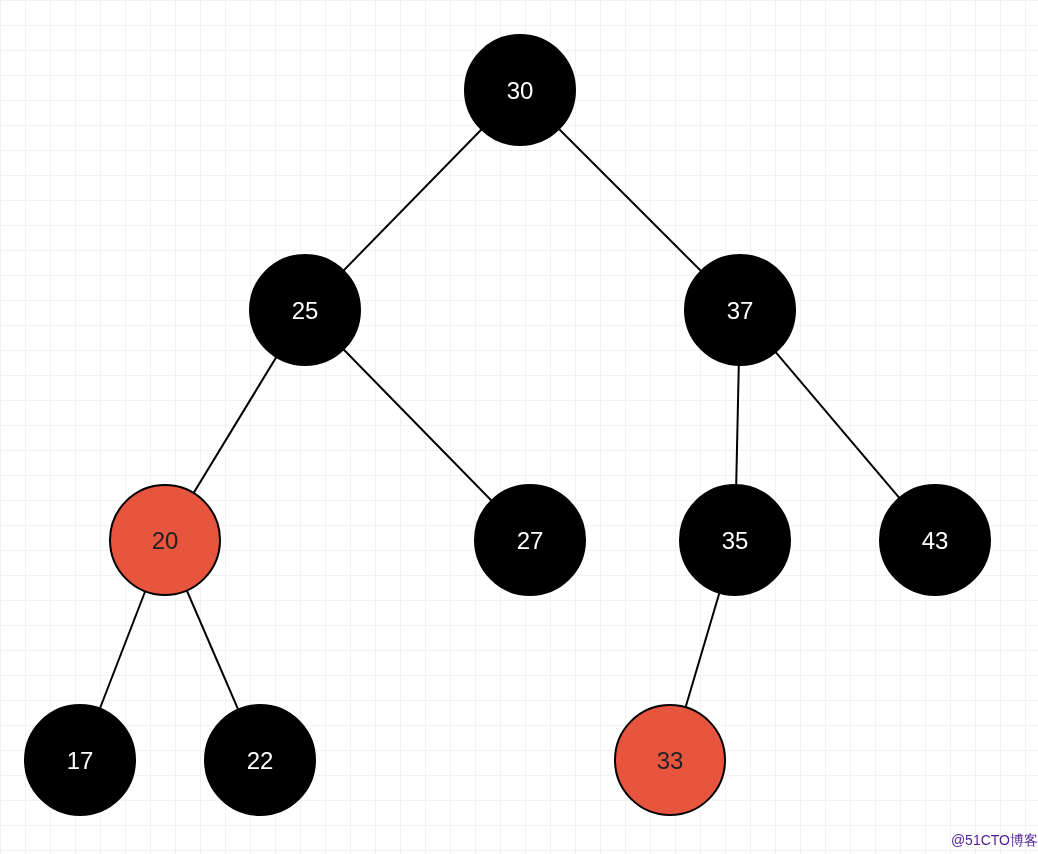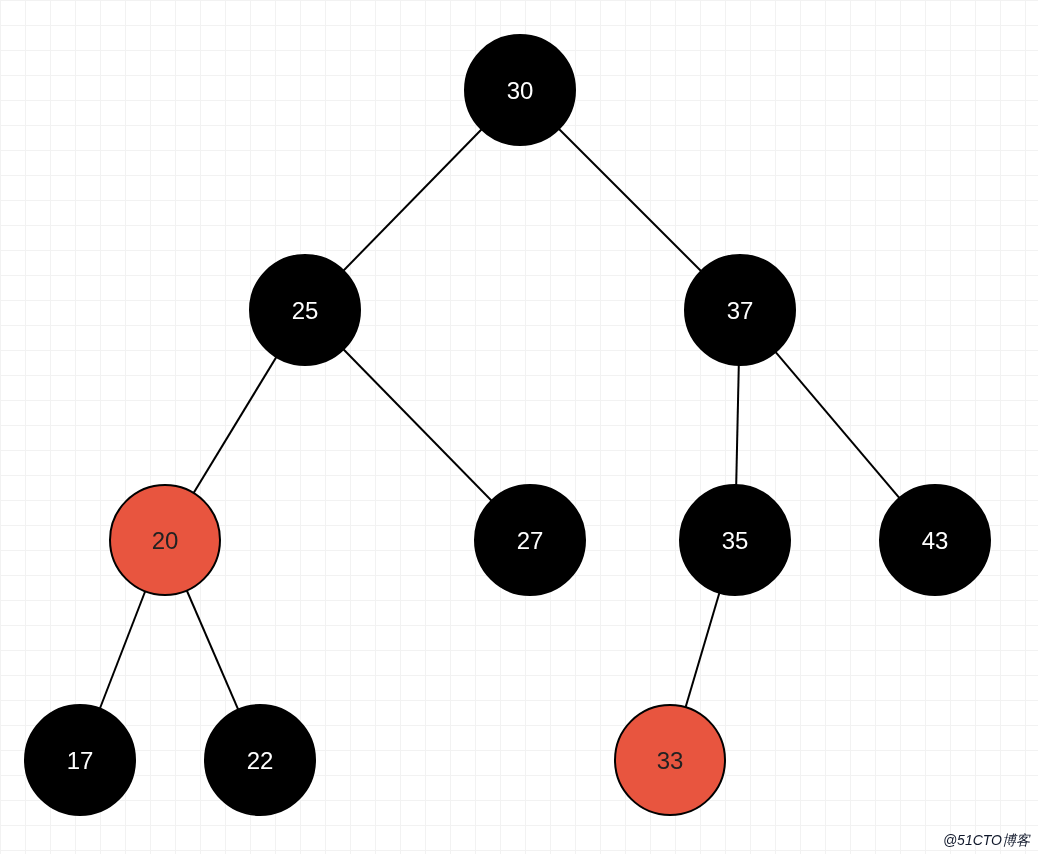--- a/index.html
+++ b/index.html
@@ -37,25 +37,24 @@
     font-size: 24px;
     text-anchor: middle;
     dominant-baseline: central;
   }
   .black-node circle { fill: #000000; }
   .black-node text   { fill: #ffffff; }
   .red-node   circle { fill: #e8553f; }
   .red-node   text   { fill: #222222; }
   .watermark {
     position: absolute;
-    right: 8px;
+    right: 0;
     bottom: 4px;
-    color: #0f172a;
+    color: #4c1d95;
     font-size: 14px;
-    font-style: italic;
   }
 </style>
 </head>
 <body>
 
 <div class="grid-bg"></div>
 
 <svg id="tree-svg" viewBox="0 0 1038 854">
   <g id="edges-layer">
       <line x1="520" y1="90" x2="305" y2="310" class="edge"></line>

